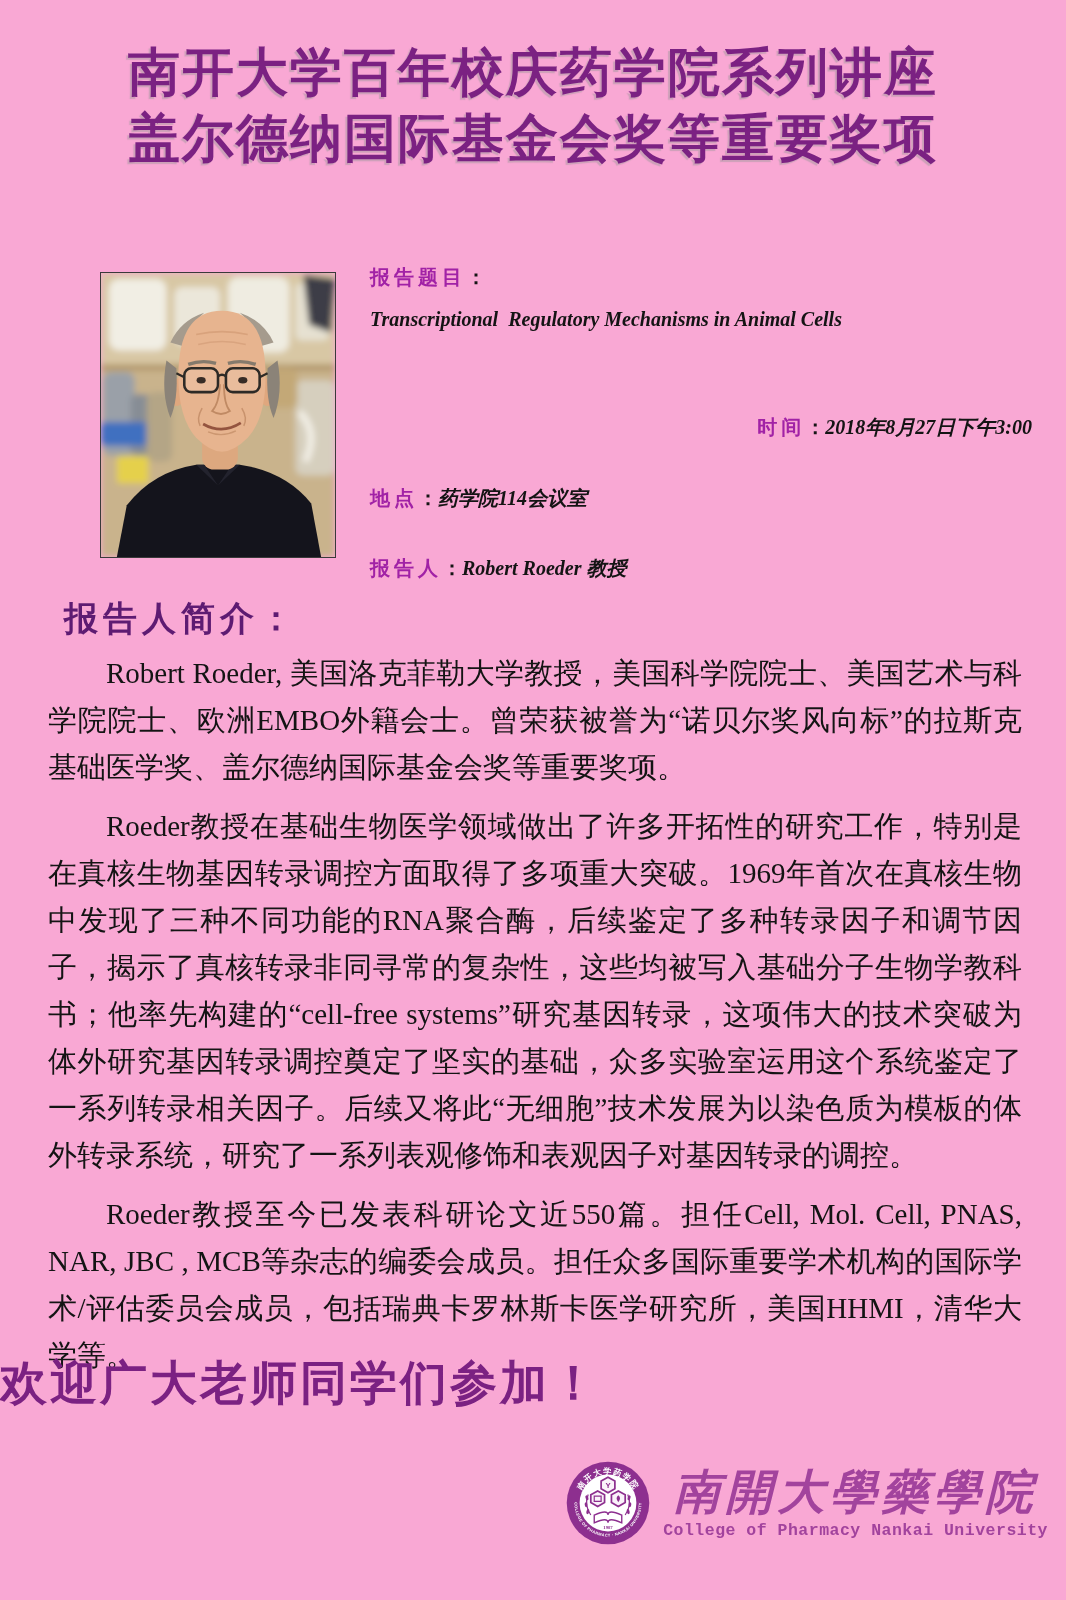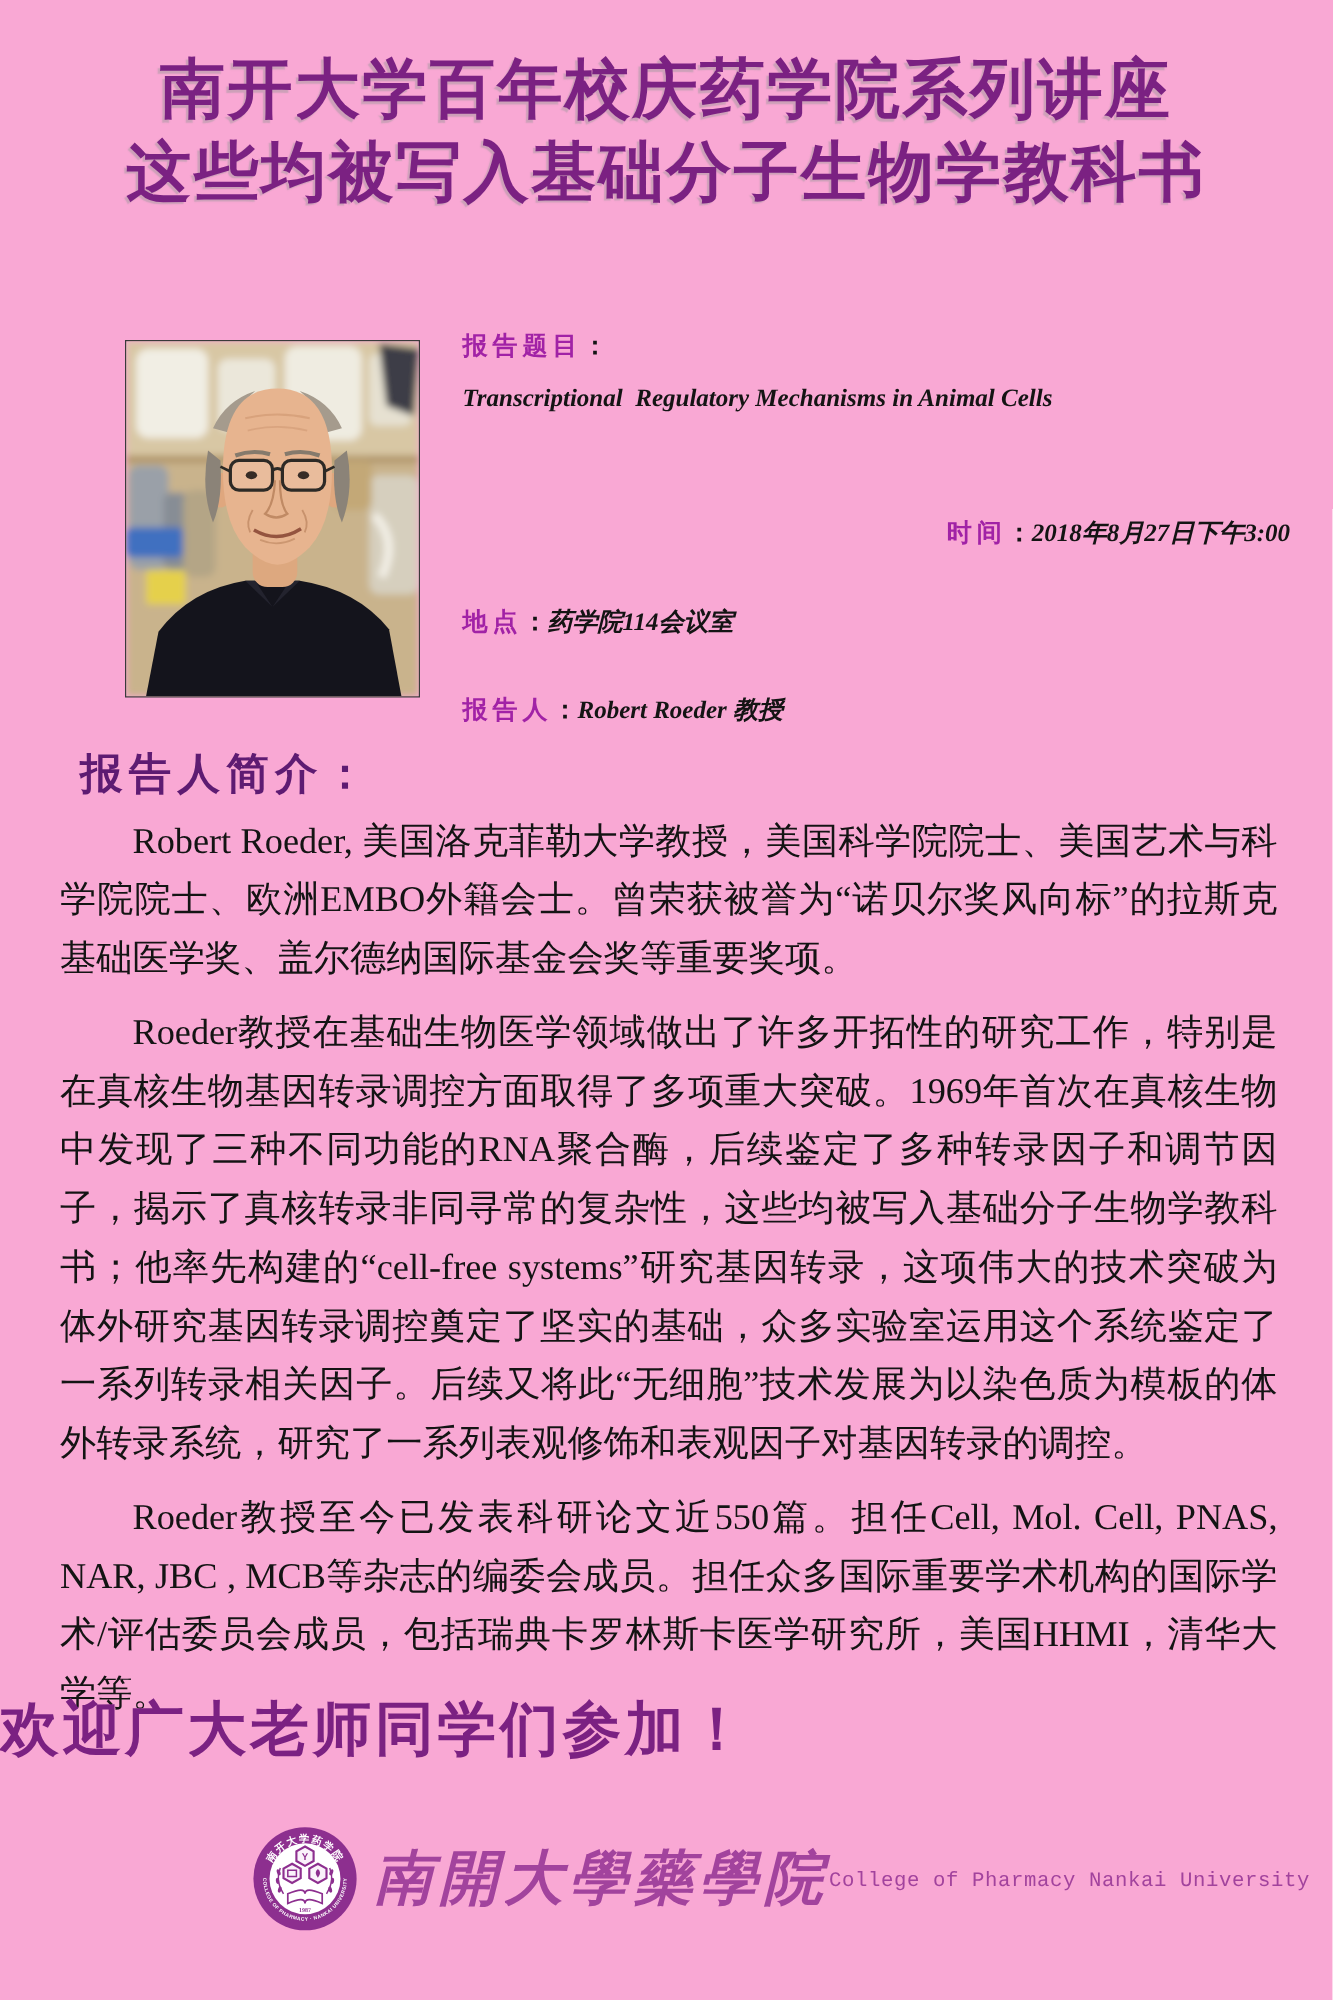--- a/index.html
+++ b/index.html
@@ -53,43 +53,43 @@
   .welcome{
     position:absolute;left:0;right:0;top:1332px;
     font-size:47px;font-weight:bold;color:#7B2182;letter-spacing:3px;margin-top:20px;
   }
   
   .footer{
     position:absolute;right:18px;top:1460px;
     display:flex;align-items:center;gap:12px;
   }
   .seal{width:86px;height:86px;flex:0 0 auto;}
-  .logo-text{display:flex;flex-direction:row;align-items:center;}
+  .logo-text{display:flex;flex-direction:column;align-items:center;}
   .calligraphy{
     font-family:"DejaVu Serif","Liberation Serif",serif;
     font-style:italic;font-weight:bold;
     font-size:47px;line-height:52px;
     color:#A2439D;letter-spacing:5px;
     white-space:nowrap;
   }
   .logo-english{
     font-family:"Liberation Mono","DejaVu Sans Mono",monospace;
-    font-size:16.5px;font-weight:normal;
+    font-size:16.5px;font-weight:bold;
     color:#A2439D;letter-spacing:.5px;
     margin-top:3px;white-space:nowrap;
   }
 </style>
 </head>
 <body>
 
 <div class="poster">
 
   <div class="title">
     <div>南开大学百年校庆药学院系列讲座</div>
-    <div>这些均被写入基础分子生物学教科书</div>
+    <div>盖尔德纳国际基金会奖等重要奖项</div>
   </div>
 
   <div class="photo">
     <svg viewBox="0 0 236 286" preserveAspectRatio="none">
       <defs>
         <filter id="blur" x="-20%" y="-20%" width="140%" height="140%">
           <feGaussianBlur stdDeviation="3"></feGaussianBlur>
         </filter>
       </defs>
 

